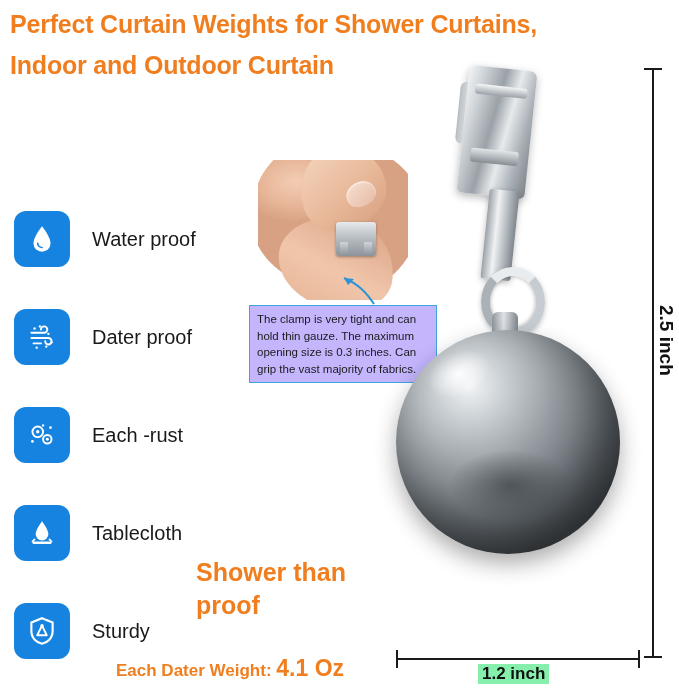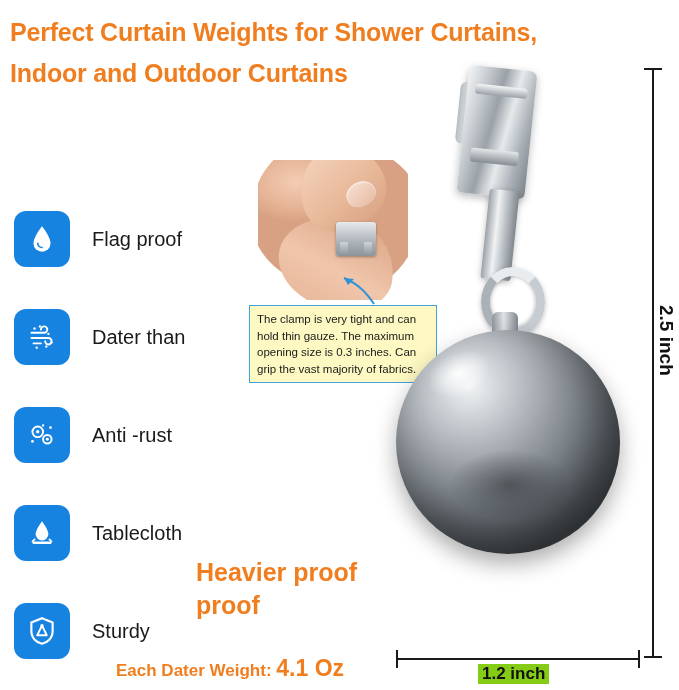--- a/index.html
+++ b/index.html
@@ -12,21 +12,21 @@
     height: 690px;
     position: relative;
     overflow: hidden;
     font-family: "Liberation Sans", sans-serif;
   }
 
   
   .headline {
     position: absolute;
     left: 10px;
-    top: 12px;
+    top: 4px;
     width: 640px;
     color: #F07E1F;
     font-weight: bold;
     font-size: 25px;
     line-height: 41px;
     letter-spacing: -0.2px;
   }
   .headline div { white-space: nowrap; }
 
   
@@ -139,21 +139,21 @@
     background: linear-gradient(180deg, #cfd4d8, #8a9197);
   }
 
   
   .callout {
     position: absolute;
     left: 249px;
     top: 305px;
     width: 188px;
     height: 78px;
-    background: #fef9c3;
+    background: #c4b5fd;
     border: 1px solid #3FA3DE;
     box-sizing: border-box;
     padding: 5px 7px;
     font-size: 11.5px;
     line-height: 16.5px;
     color: #1a1a1a;
   }
   .callout-arrow {
     position: absolute;
     left: 322px;
@@ -325,21 +325,21 @@
   }
   .h-rule:before { left: 0; }
   .h-rule:after  { right: 0; }
   .h-label {
     position: absolute;
     left: 478px;
     top: 664px;
     font-size: 17px;
     font-weight: bold;
     color: #111;
-    background: #84cc16;
+    background: #86efac;
     padding: 0 4px;
   }
 
   
   .heavier {
     position: absolute;
     left: 196px;
     top: 556px;
     width: 200px;
     color: #F07E1F;
@@ -359,73 +359,73 @@
   .pack-weight .value {
     font-size: 23px;
     color: #F07E1F;
   }
 </style>
 </head>
 <body>
 
 <div class="headline">
   <div>Perfect Curtain Weights for Shower Curtains,</div>
-  <div>Indoor and Outdoor Curtains</div>
+  <div>Indoor and Outdoor Curtain</div>
 </div>
 
 <div class="features">
 
   <div class="feature-row">
     <div class="feature-icon">
       <svg width="34" height="34" viewBox="0 0 32 32" aria-hidden="true">
         <path d="M16 4 C16 4 8 14 8 20 a8 8 0 0 0 16 0 C24 14 16 4 16 4 Z" fill="#ffffff"></path>
         <path d="M12 20 a4 4 0 0 0 4 4" fill="none" stroke="#1783E0" stroke-width="1.6" stroke-linecap="round"></path>
       </svg>
     </div>
-    <div class="feature-label">Flag proof</div>
+    <div class="feature-label">Water proof</div>
   </div>
 
   <div class="feature-row">
     <div class="feature-icon">
       <svg width="34" height="34" viewBox="0 0 32 32" aria-hidden="true">
         <g stroke="#ffffff" stroke-width="1.8" stroke-linecap="round" fill="none">
           <path d="M6 12 h12 a3 3 0 1 0 -3 -3"></path>
           <path d="M6 17 h16 a3 3 0 1 1 -3 3"></path>
           <path d="M8 22 h7"></path>
         </g>
         <g fill="#ffffff">
           <circle cx="9" cy="8" r="1.1"></circle>
             <circle cx="14" cy="6" r="1.1"></circle>
           <circle cx="22" cy="13" r="1.1"></circle>
             <circle cx="11" cy="26" r="1.1"></circle>
           <circle cx="20" cy="25" r="1.1"></circle>
             <circle cx="25" cy="21" r="1.1"></circle>
         </g>
       </svg>
     </div>
-    <div class="feature-label">Dater than</div>
+    <div class="feature-label">Dater proof</div>
   </div>
 
   <div class="feature-row">
     <div class="feature-icon">
       <svg width="34" height="34" viewBox="0 0 32 32" aria-hidden="true">
         <g fill="none" stroke="#ffffff" stroke-width="1.8">
           <circle cx="12" cy="13" r="5"></circle>
           <circle cx="21" cy="20" r="4"></circle>
         </g>
         <g fill="#ffffff">
           <circle cx="12" cy="13" r="1.6"></circle>
           <circle cx="21" cy="20" r="1.4"></circle>
           <circle cx="7" cy="22" r="1.3"></circle>
           <circle cx="24" cy="9" r="1.3"></circle>
           <circle cx="17" cy="7" r="1.1"></circle>
         </g>
       </svg>
     </div>
-    <div class="feature-label">Anti -rust</div>
+    <div class="feature-label">Each -rust</div>
   </div>
 
   <div class="feature-row">
     <div class="feature-icon">
       <svg width="34" height="34" viewBox="0 0 32 32" aria-hidden="true">
         <path d="M16 5 C16 5 10 13 10 17 a6 6 0 0 0 12 0 C22 13 16 5 16 5 Z" fill="#ffffff"></path>
         <rect x="7" y="24" width="18" height="2.4" rx="1.2" fill="#ffffff"></rect>
         <path d="M9 22 l-2 2 M23 22 l2 2" stroke="#ffffff" stroke-width="1.6" stroke-linecap="round"></path>
       </svg>
     </div>
@@ -471,20 +471,20 @@
   <div class="ball"></div>
 </div>
 
 <div class="v-rule"></div>
 <div class="v-label">2.5 inch</div>
 
 <div class="h-rule"></div>
 <div class="h-label">1.2 inch</div>
 
 <div class="heavier">
-  <div>Heavier proof</div>
+  <div>Shower than</div>
   <div>proof</div>
 </div>
 
 <div class="pack-weight">
   <span>Each Dater Weight:</span>
   <span class="value">4.1 Oz</span>
 </div>
 
 </body></html>

